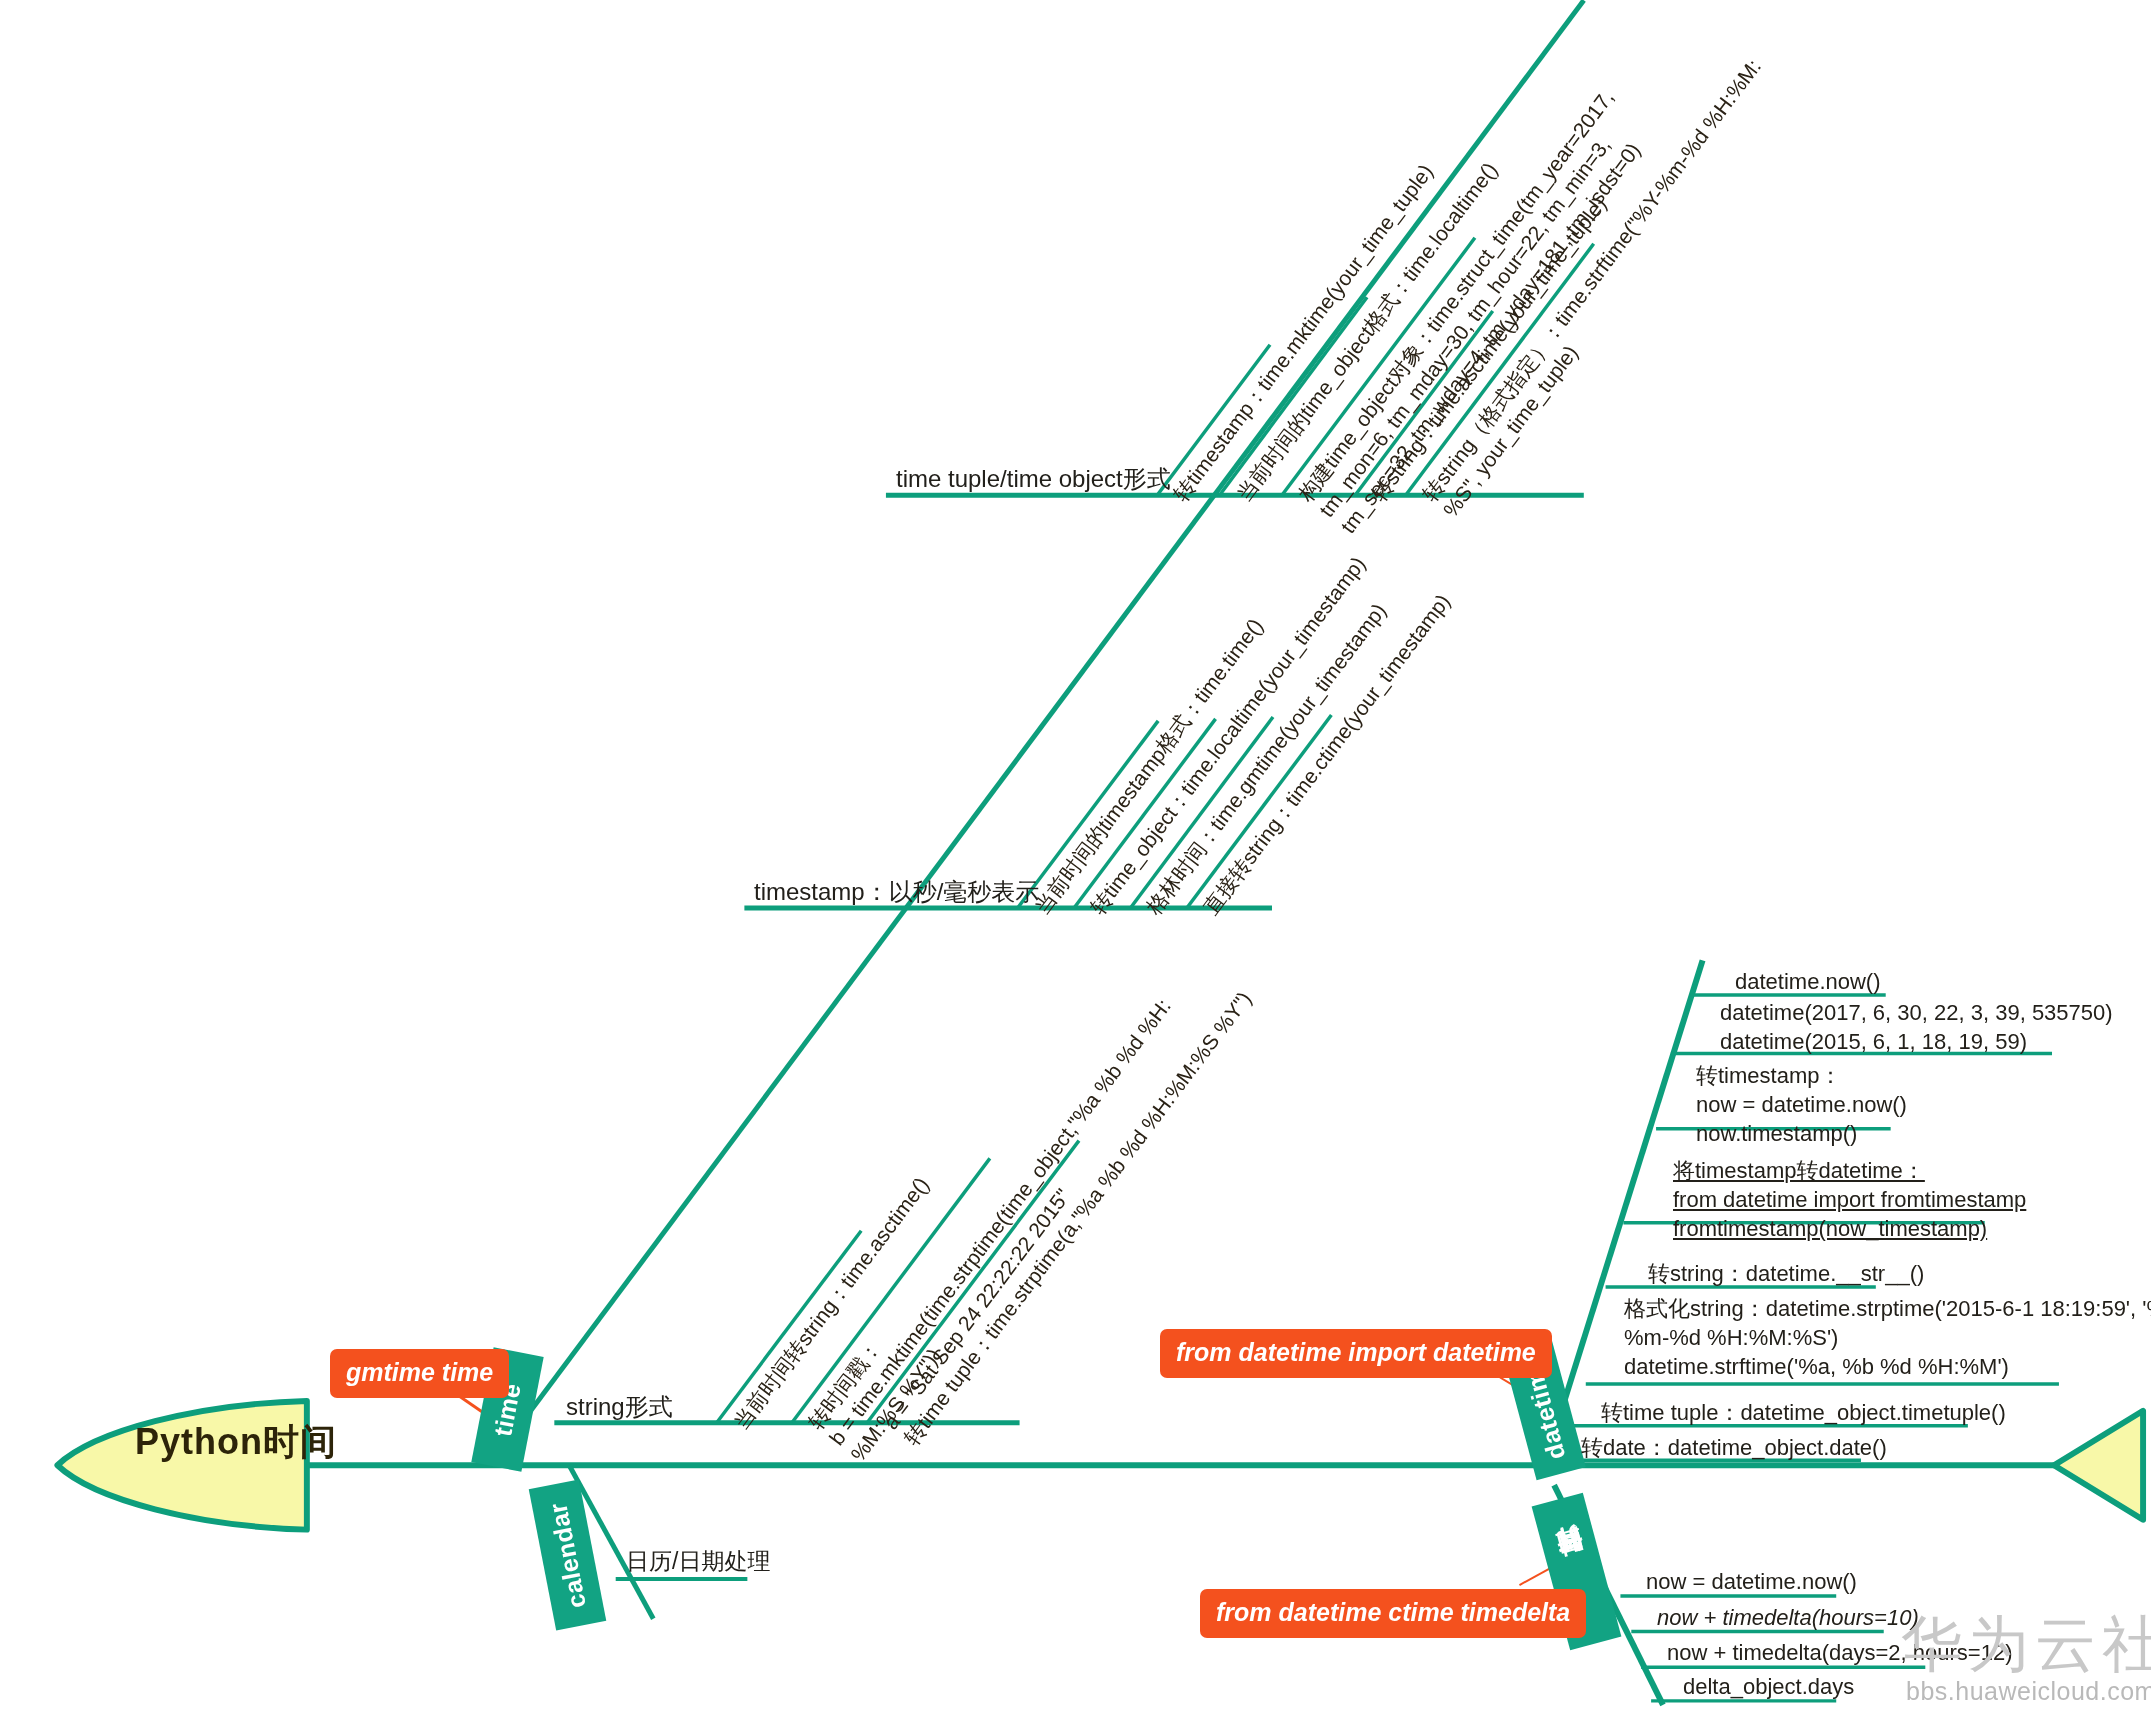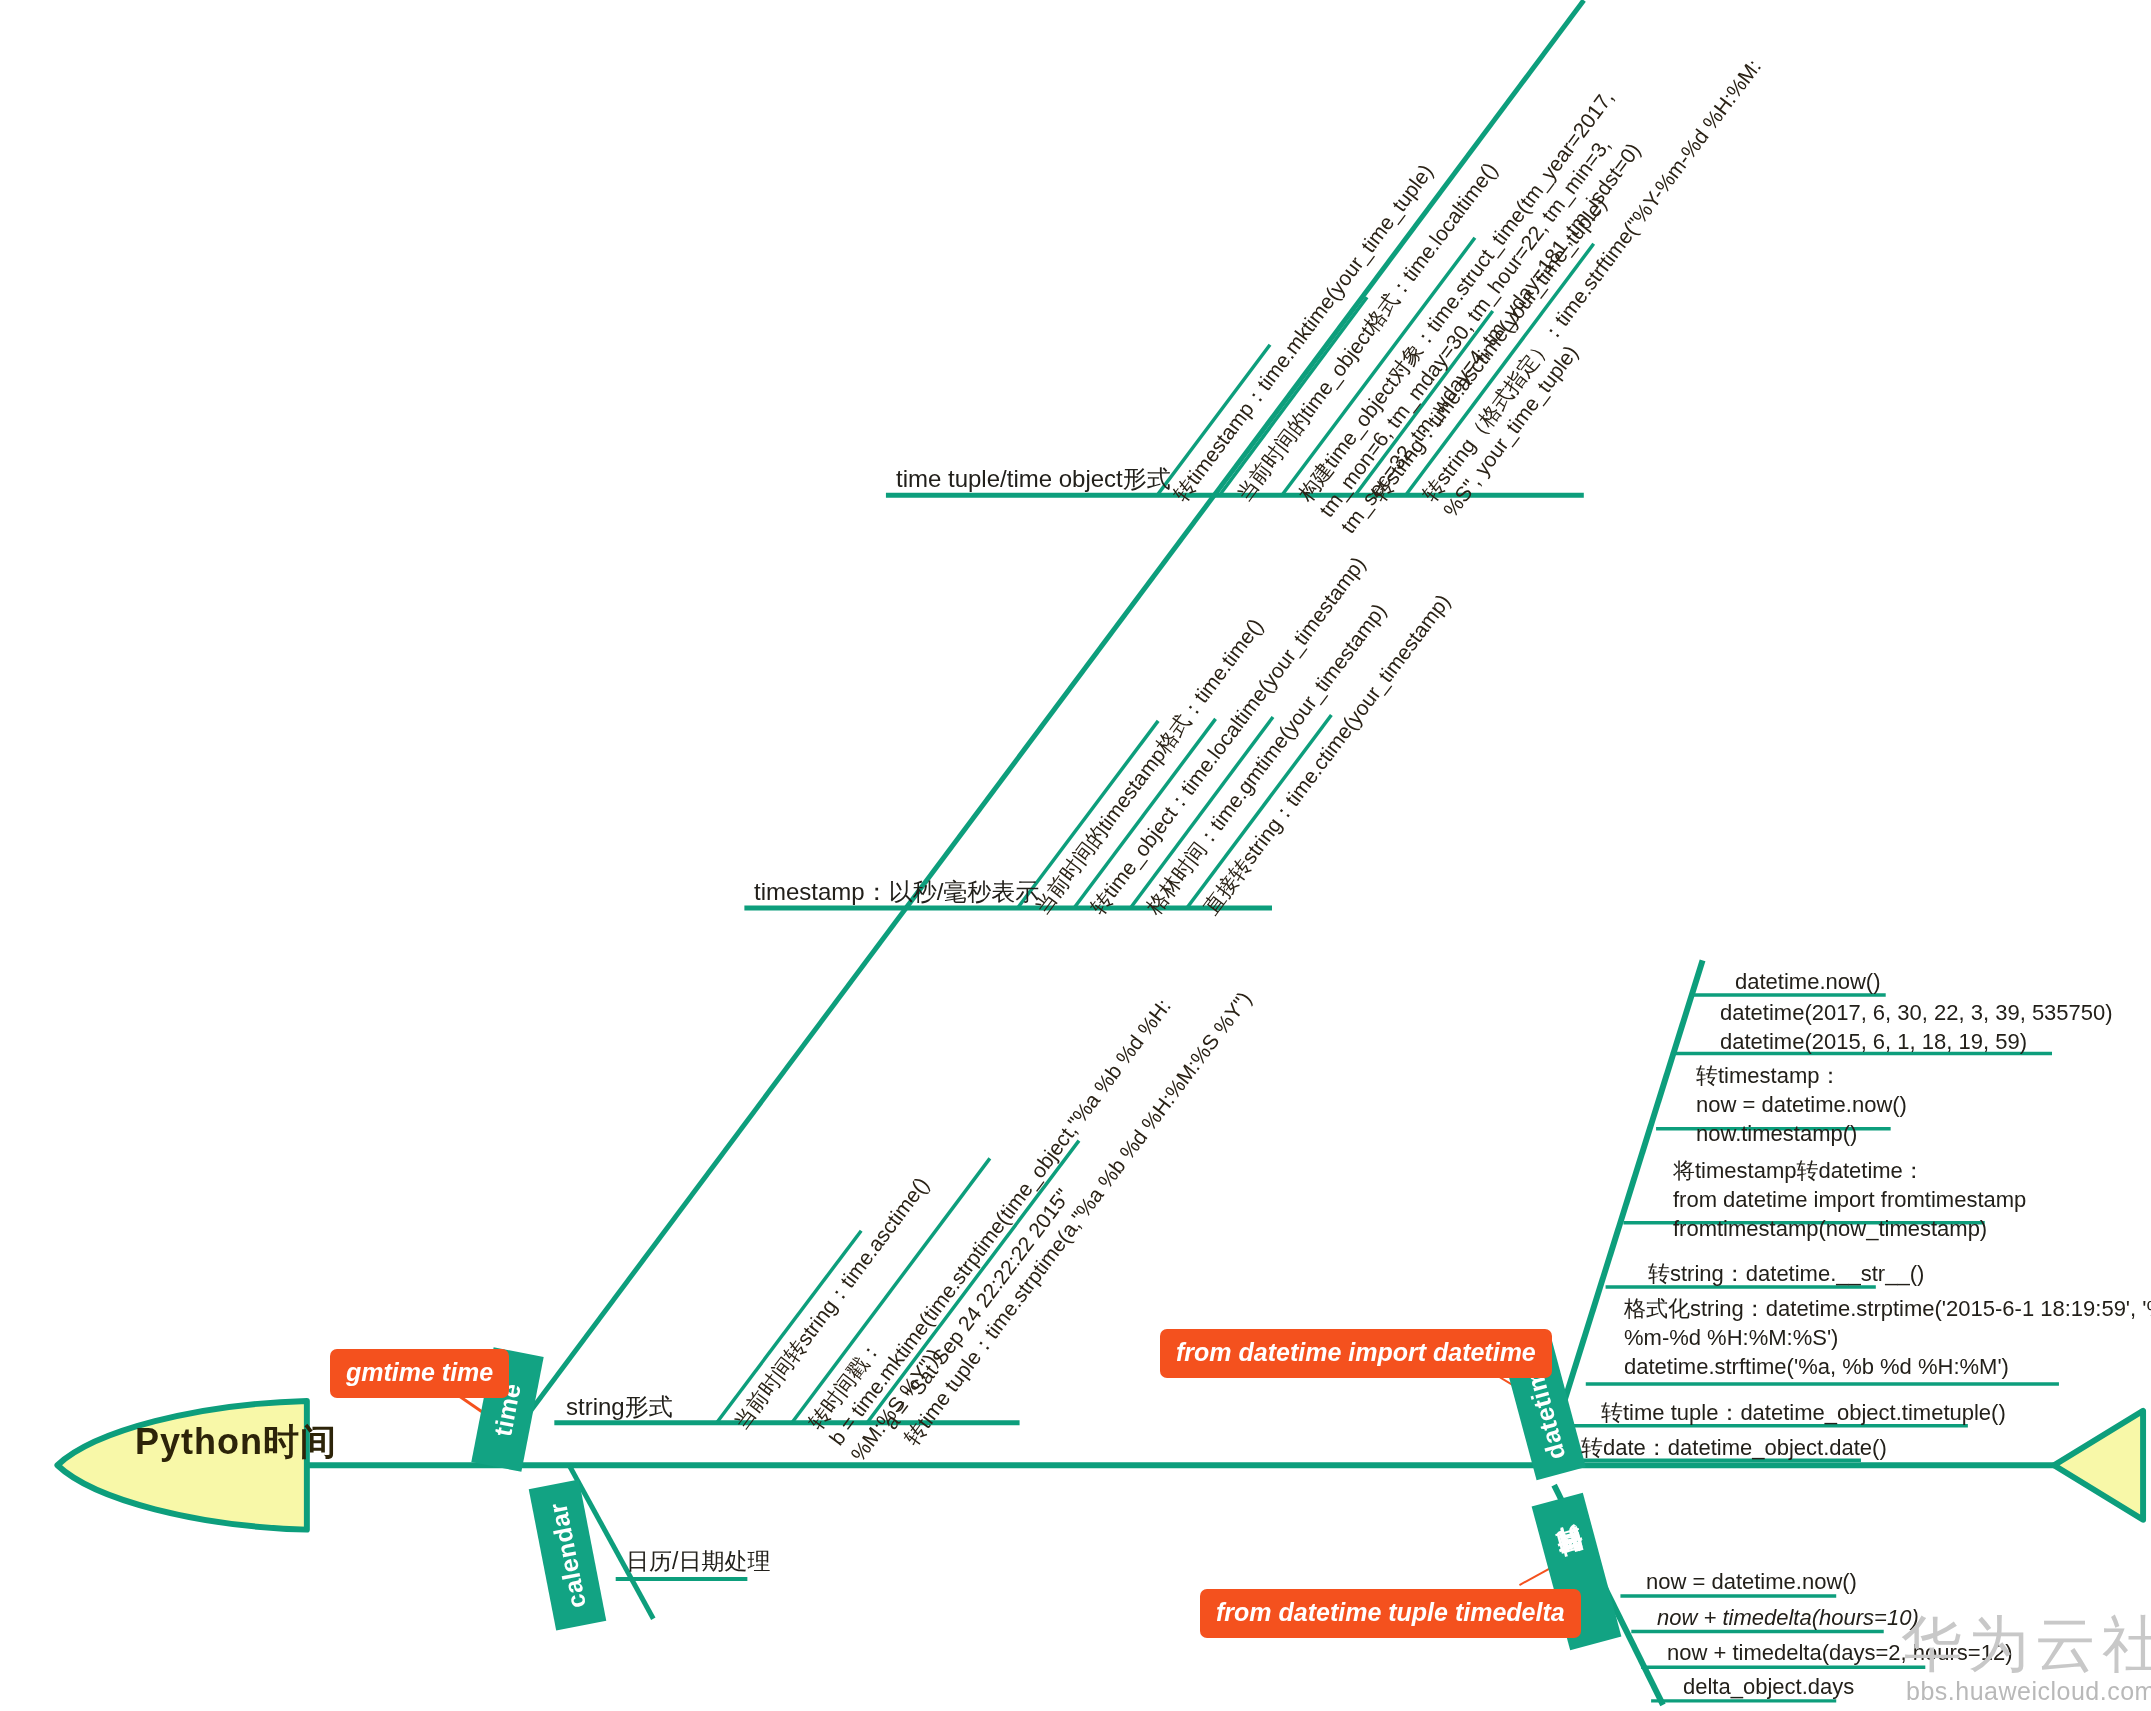--- a/index.html
+++ b/index.html
@@ -197,21 +197,21 @@
 
   <div class="callout" style="left:330px; top:1349px;">
     <span>gmtime time</span>
   </div>
 
   <div class="callout" style="left:1160px; top:1329px;">
     <span>from datetime import datetime</span>
   </div>
 
   <div class="callout" style="left:1200px; top:1589px;">
-    <span>from datetime tuple timedelta</span>
+    <span>from datetime ctime timedelta</span>
   </div>
 
   <div class="rib-cap" style="left:896px; top:463px;">time tuple/time object形式</div>
 
   <div class="rib-cap" style="left:754px; top:876px;">timestamp：以秒/毫秒表示</div>
 
   <div class="rib-cap" style="left:566px; top:1391px;">string形式</div>
 
   <div class="rib-cap" style="left:626px; top:1546px; font-size:23px;">日历/日期处理</div>
 
@@ -235,21 +235,21 @@
 %M:%S %Y"))</div>
   <div class="leaf-rot" style="left:878px; top:1419px; transform: rotate(-53deg);">a = "Sat Sep 24 22:22:22 2015"
 转time tuple：time.strptime(a,"%a %b %d %H:%M:%S %Y")</div>
 
   <div class="leaf-h" style="left:1735px; top:967px;">datetime.now()</div>
   <div class="leaf-h" style="left:1720px; top:998px;">datetime(2017, 6, 30, 22, 3, 39, 535750)
 datetime(2015, 6, 1, 18, 19, 59)</div>
   <div class="leaf-h" style="left:1696px; top:1061px;">转timestamp：
 now = datetime.now()
 now.timestamp()</div>
-  <div class="leaf-h" style="left:1673px; top:1156px;">将timestamp转datetime：
+  <div class="leaf-h" style="left:1673px; top:1156px;text-decoration:underline;">将timestamp转datetime：
 from datetime import fromtimestamp
 fromtimestamp(now_timestamp)</div>
   <div class="leaf-h" style="left:1648px; top:1259px;">转string：datetime.__str__()</div>
   <div class="leaf-h" style="left:1624px; top:1294px;">格式化string：datetime.strptime('2015-6-1 18:19:59', '%Y-
 %m-%d %H:%M:%S')
 datetime.strftime('%a, %b %d %H:%M')</div>
   <div class="leaf-h" style="left:1601px; top:1398px;">转time tuple：datetime_object.timetuple()</div>
   <div class="leaf-h" style="left:1581px; top:1433px;">转date：datetime_object.date()</div>
 
   <div class="leaf-h" style="left:1646px; top:1567px;">now = datetime.now()</div>

